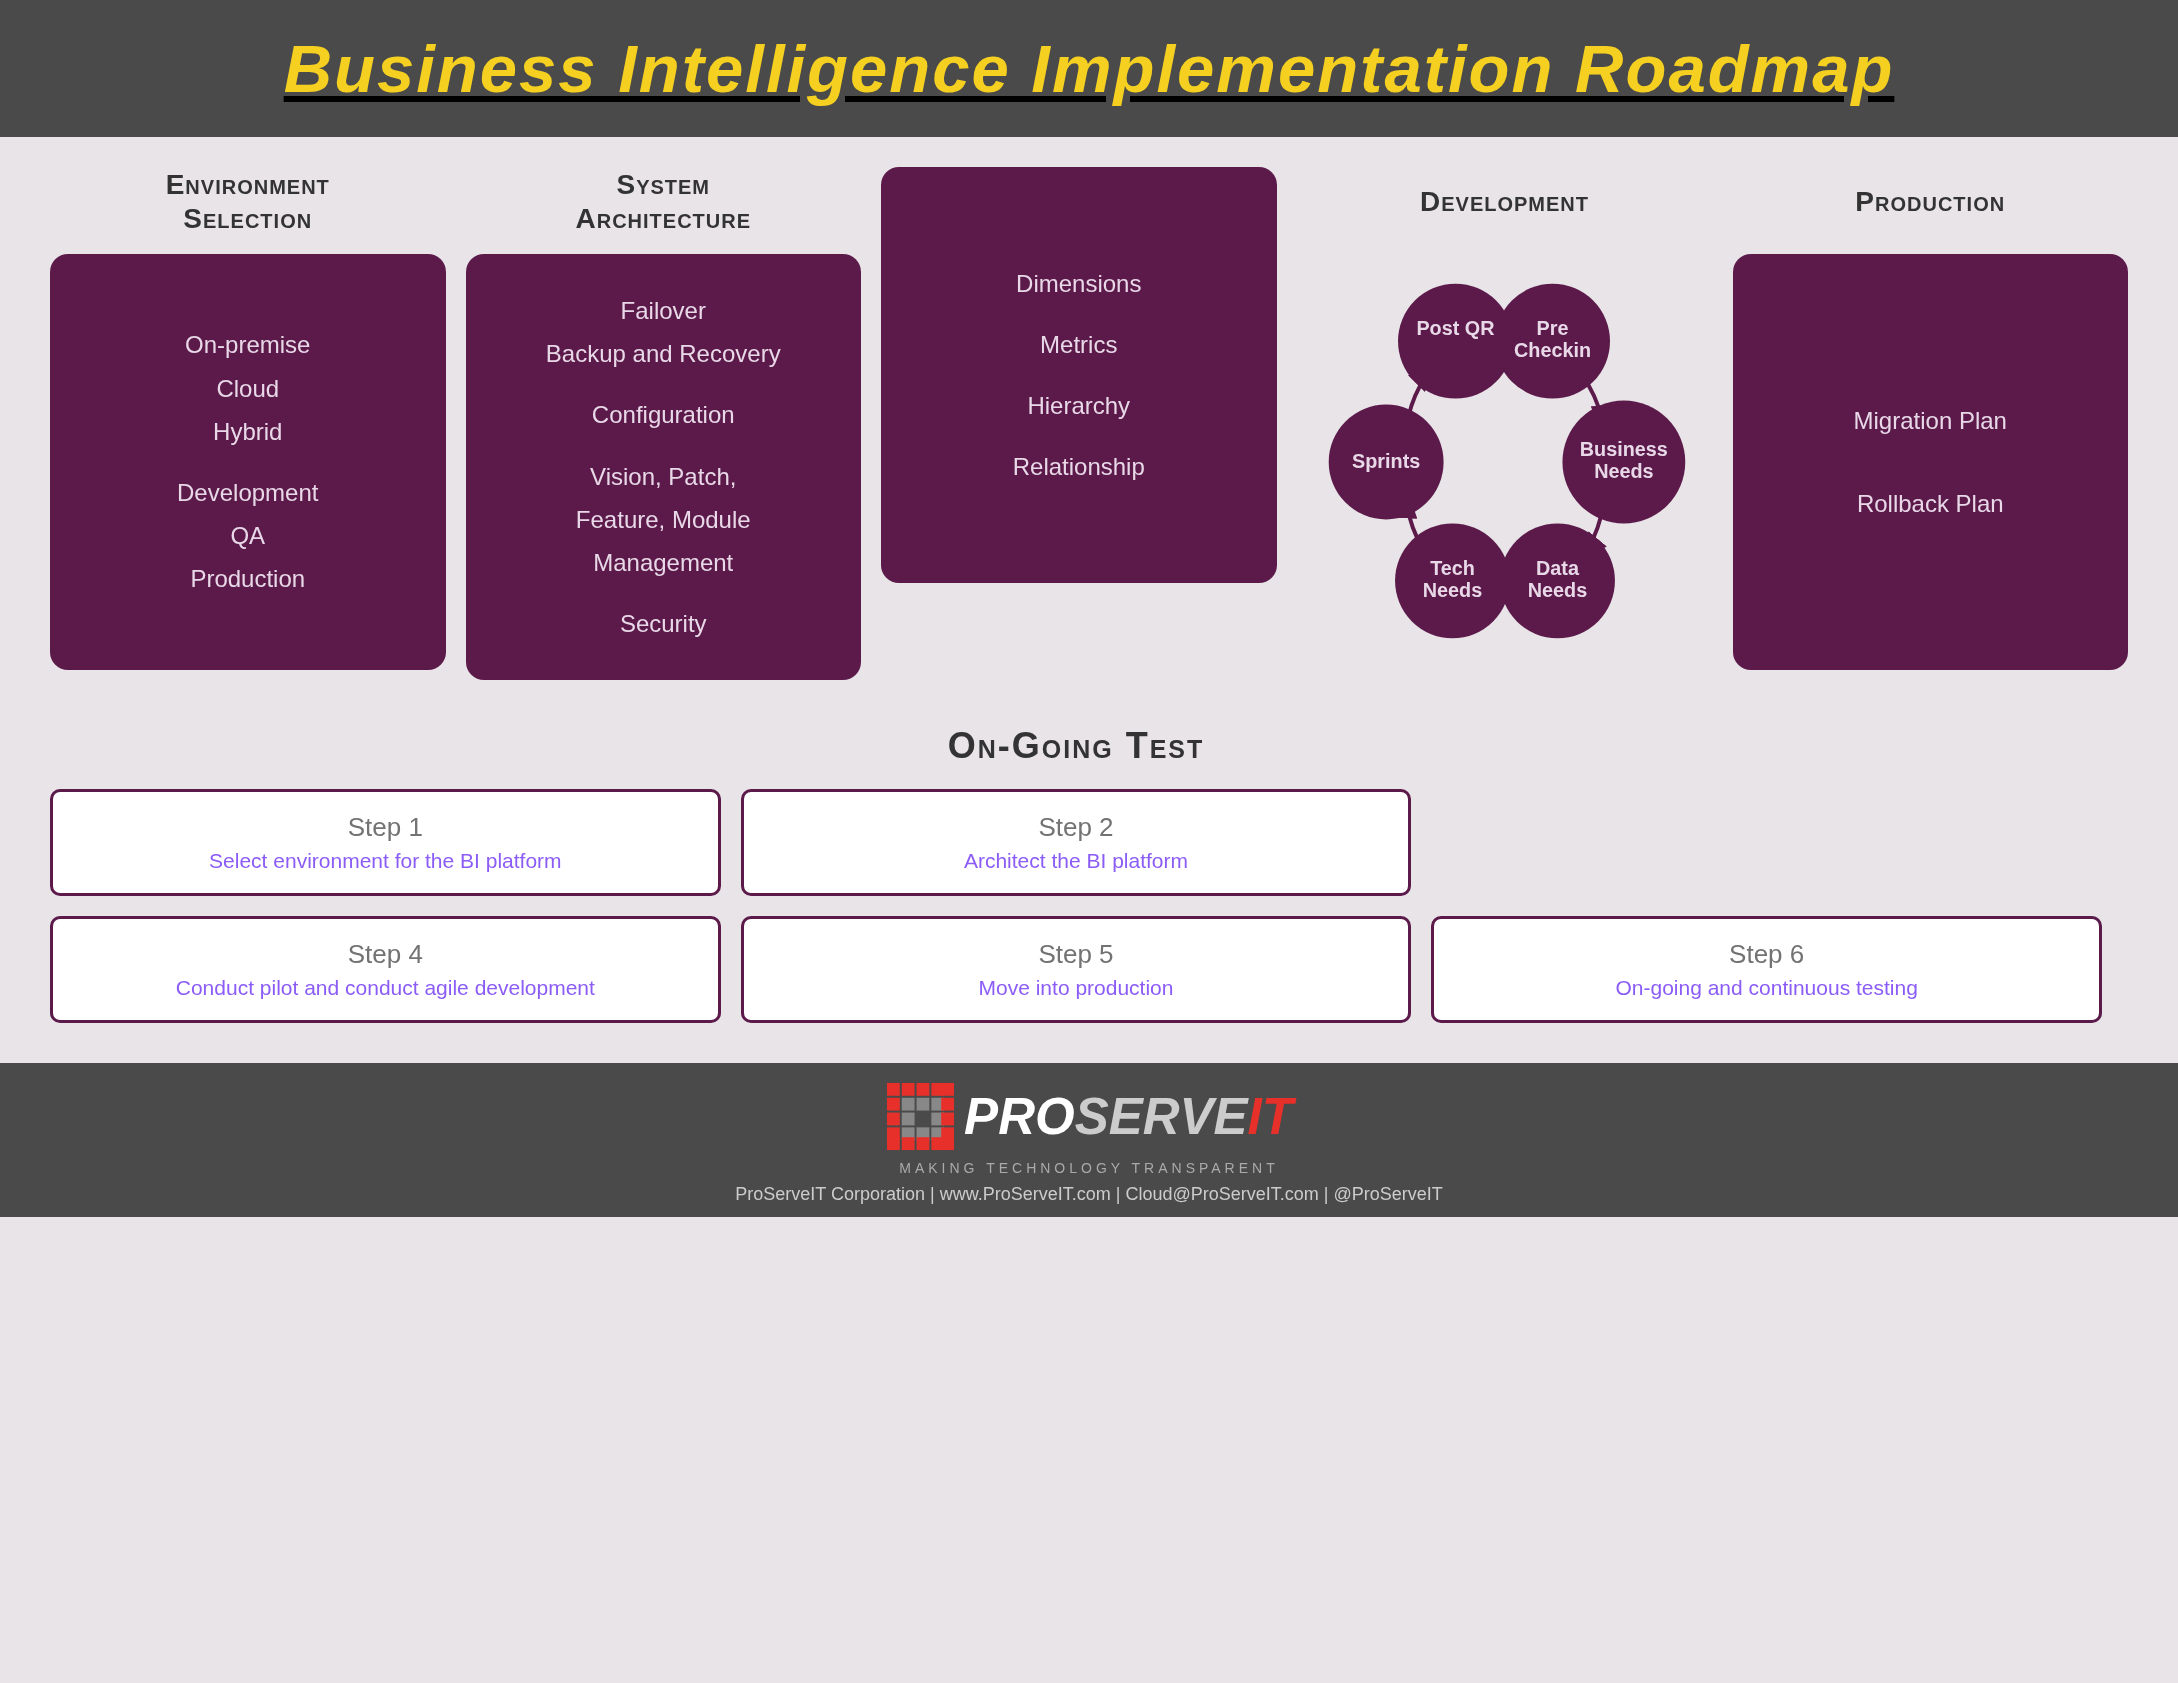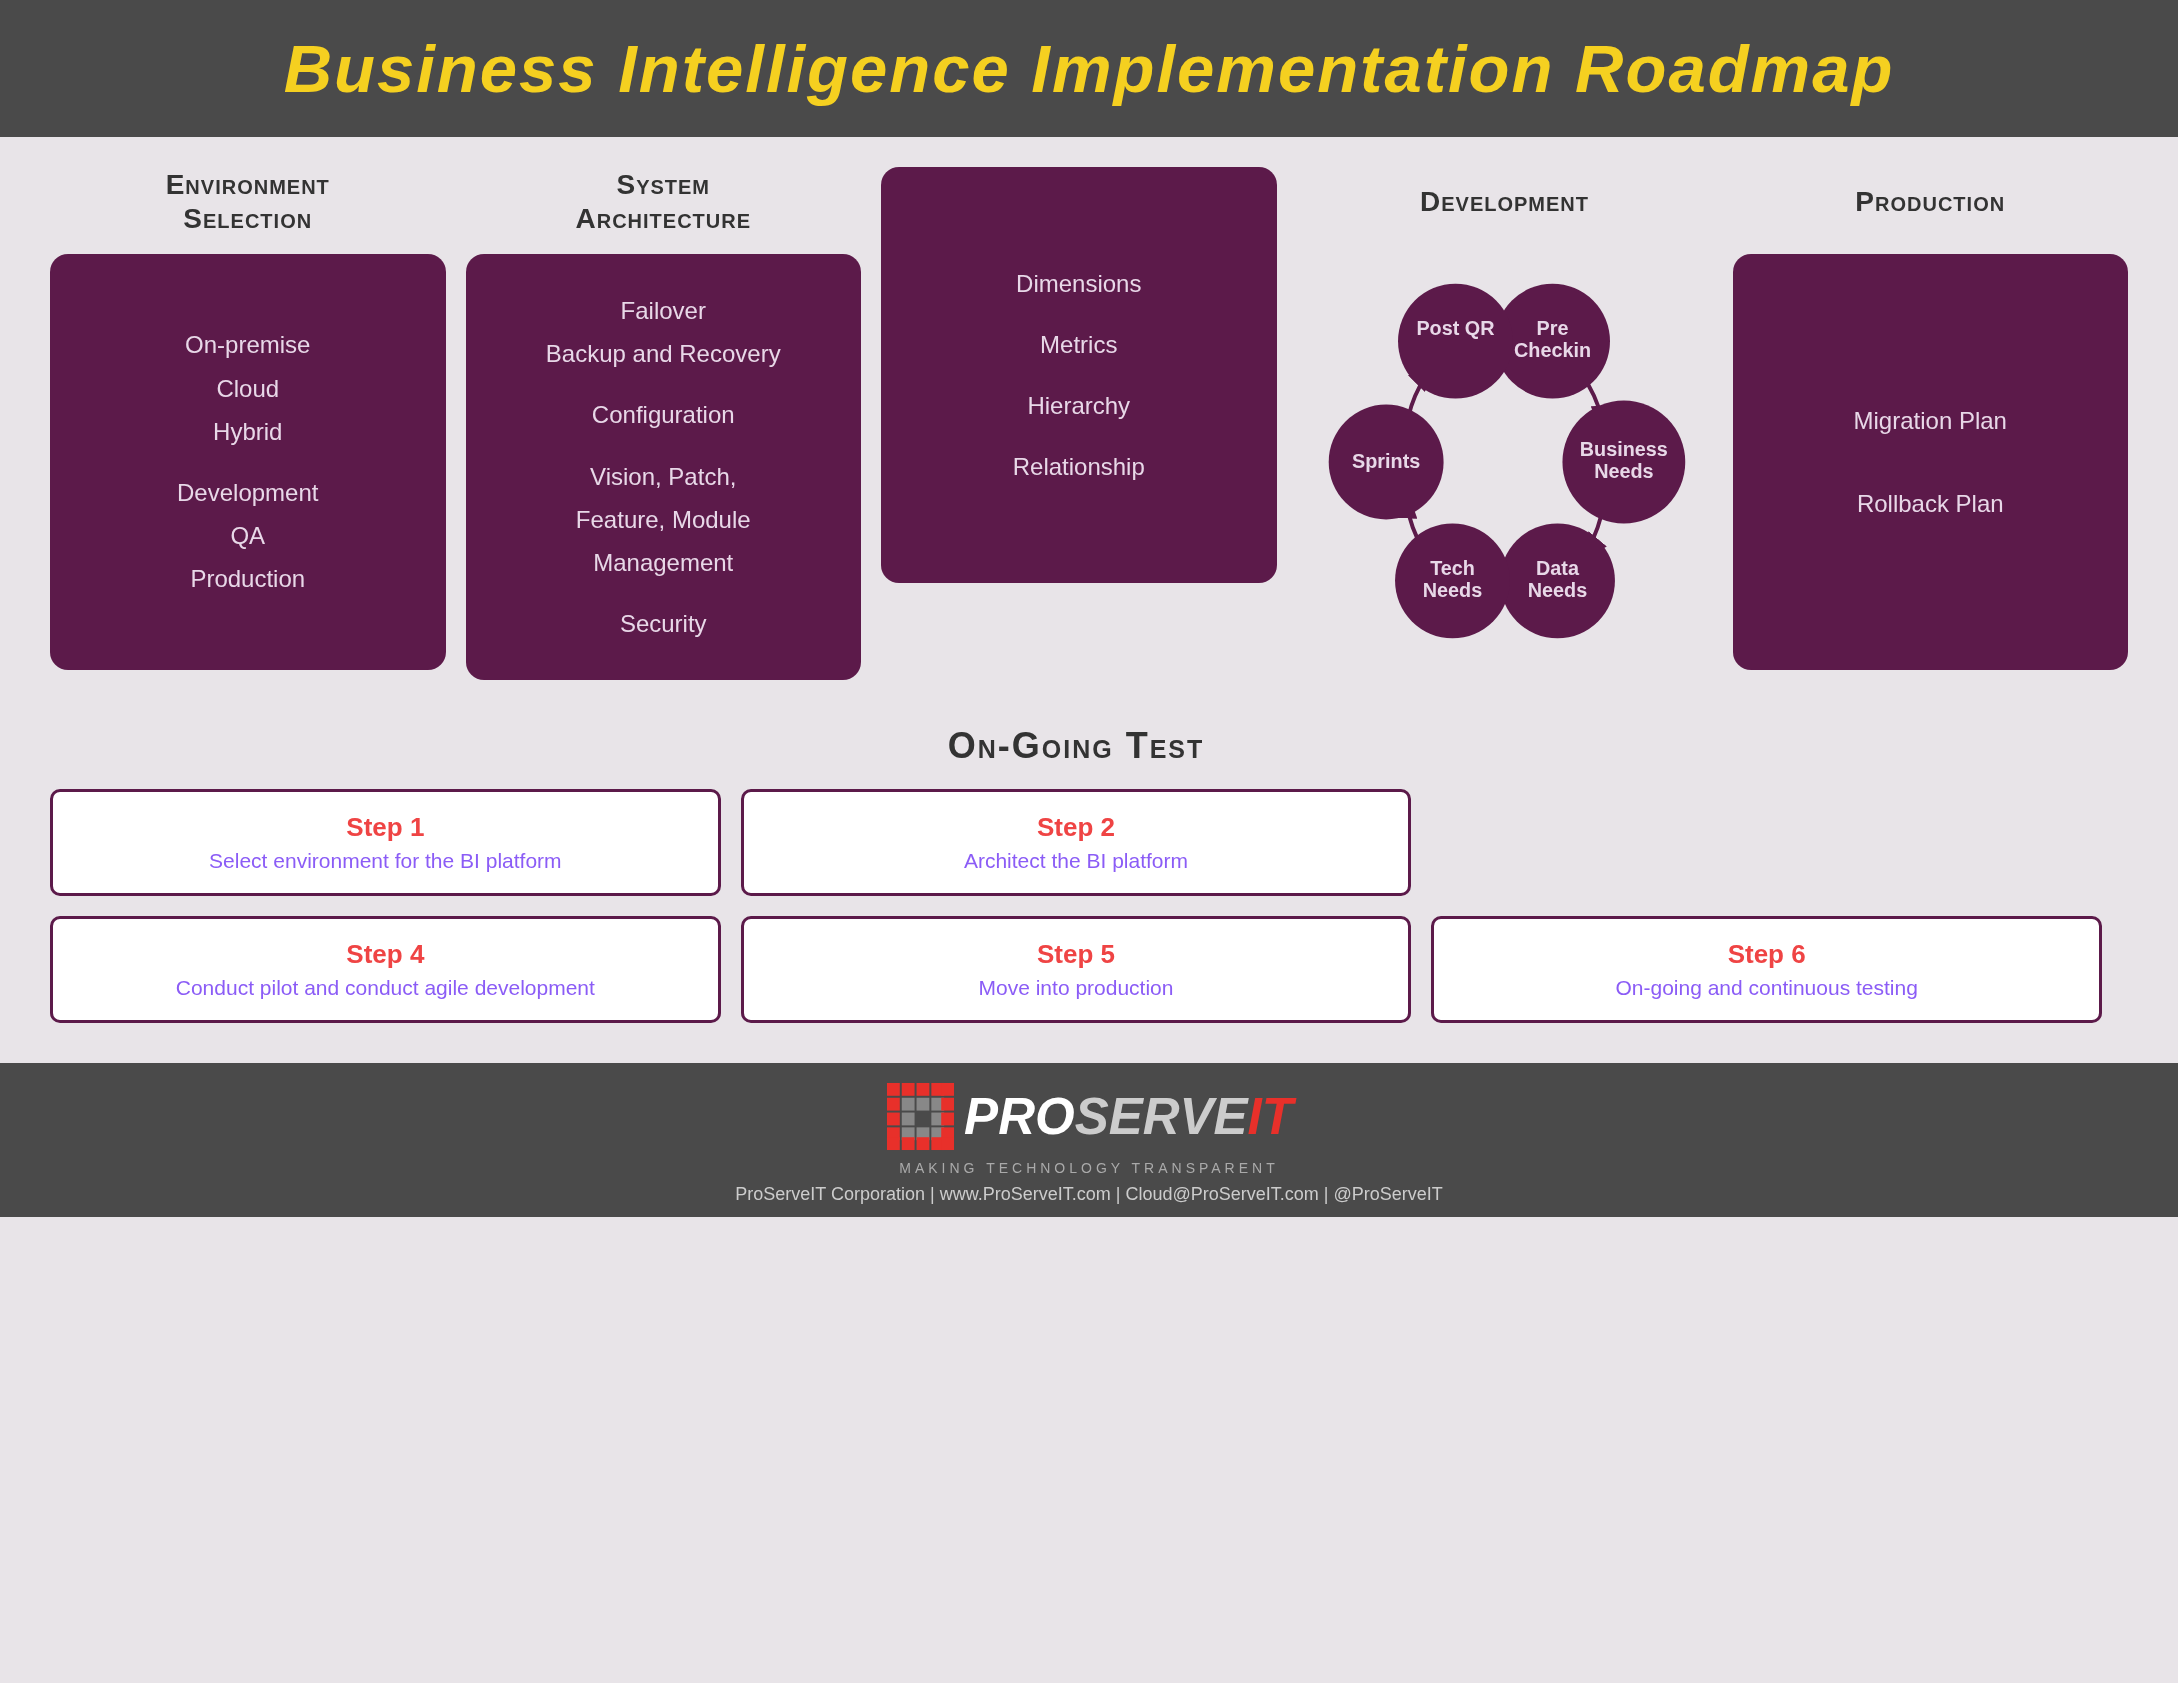--- a/index.html
+++ b/index.html
@@ -9,20 +9,21 @@
       width: 2178px;
       height: 1683px;
       overflow: hidden;
     }
 
     
     .header {
       background: #4a4a4a;
       padding: 30px 20px;
       text-align: center;
+      text-decoration: underline;
     }
     .header h1 {
       color: #f5d020;
       font-size: 67px;
       font-weight: bold;
       font-style: italic;
       letter-spacing: 2px;
     }
 
     
@@ -127,22 +128,22 @@
     .step-box {
       background: #fff;
       border: 3px solid #5c1a4a;
       border-radius: 10px;
       padding: 20px 25px;
       text-align: center;
     }
 
     .step-title {
       font-size: 26px;
-      font-weight: bold;
-      color: #ef4444;
+      font-weight: normal;
+      color: #737373;
       margin-bottom: 6px;
     }
 
     .step-desc {
       font-size: 21px;
       color: #8b5cf6;
     }
 
     
     .footer {

